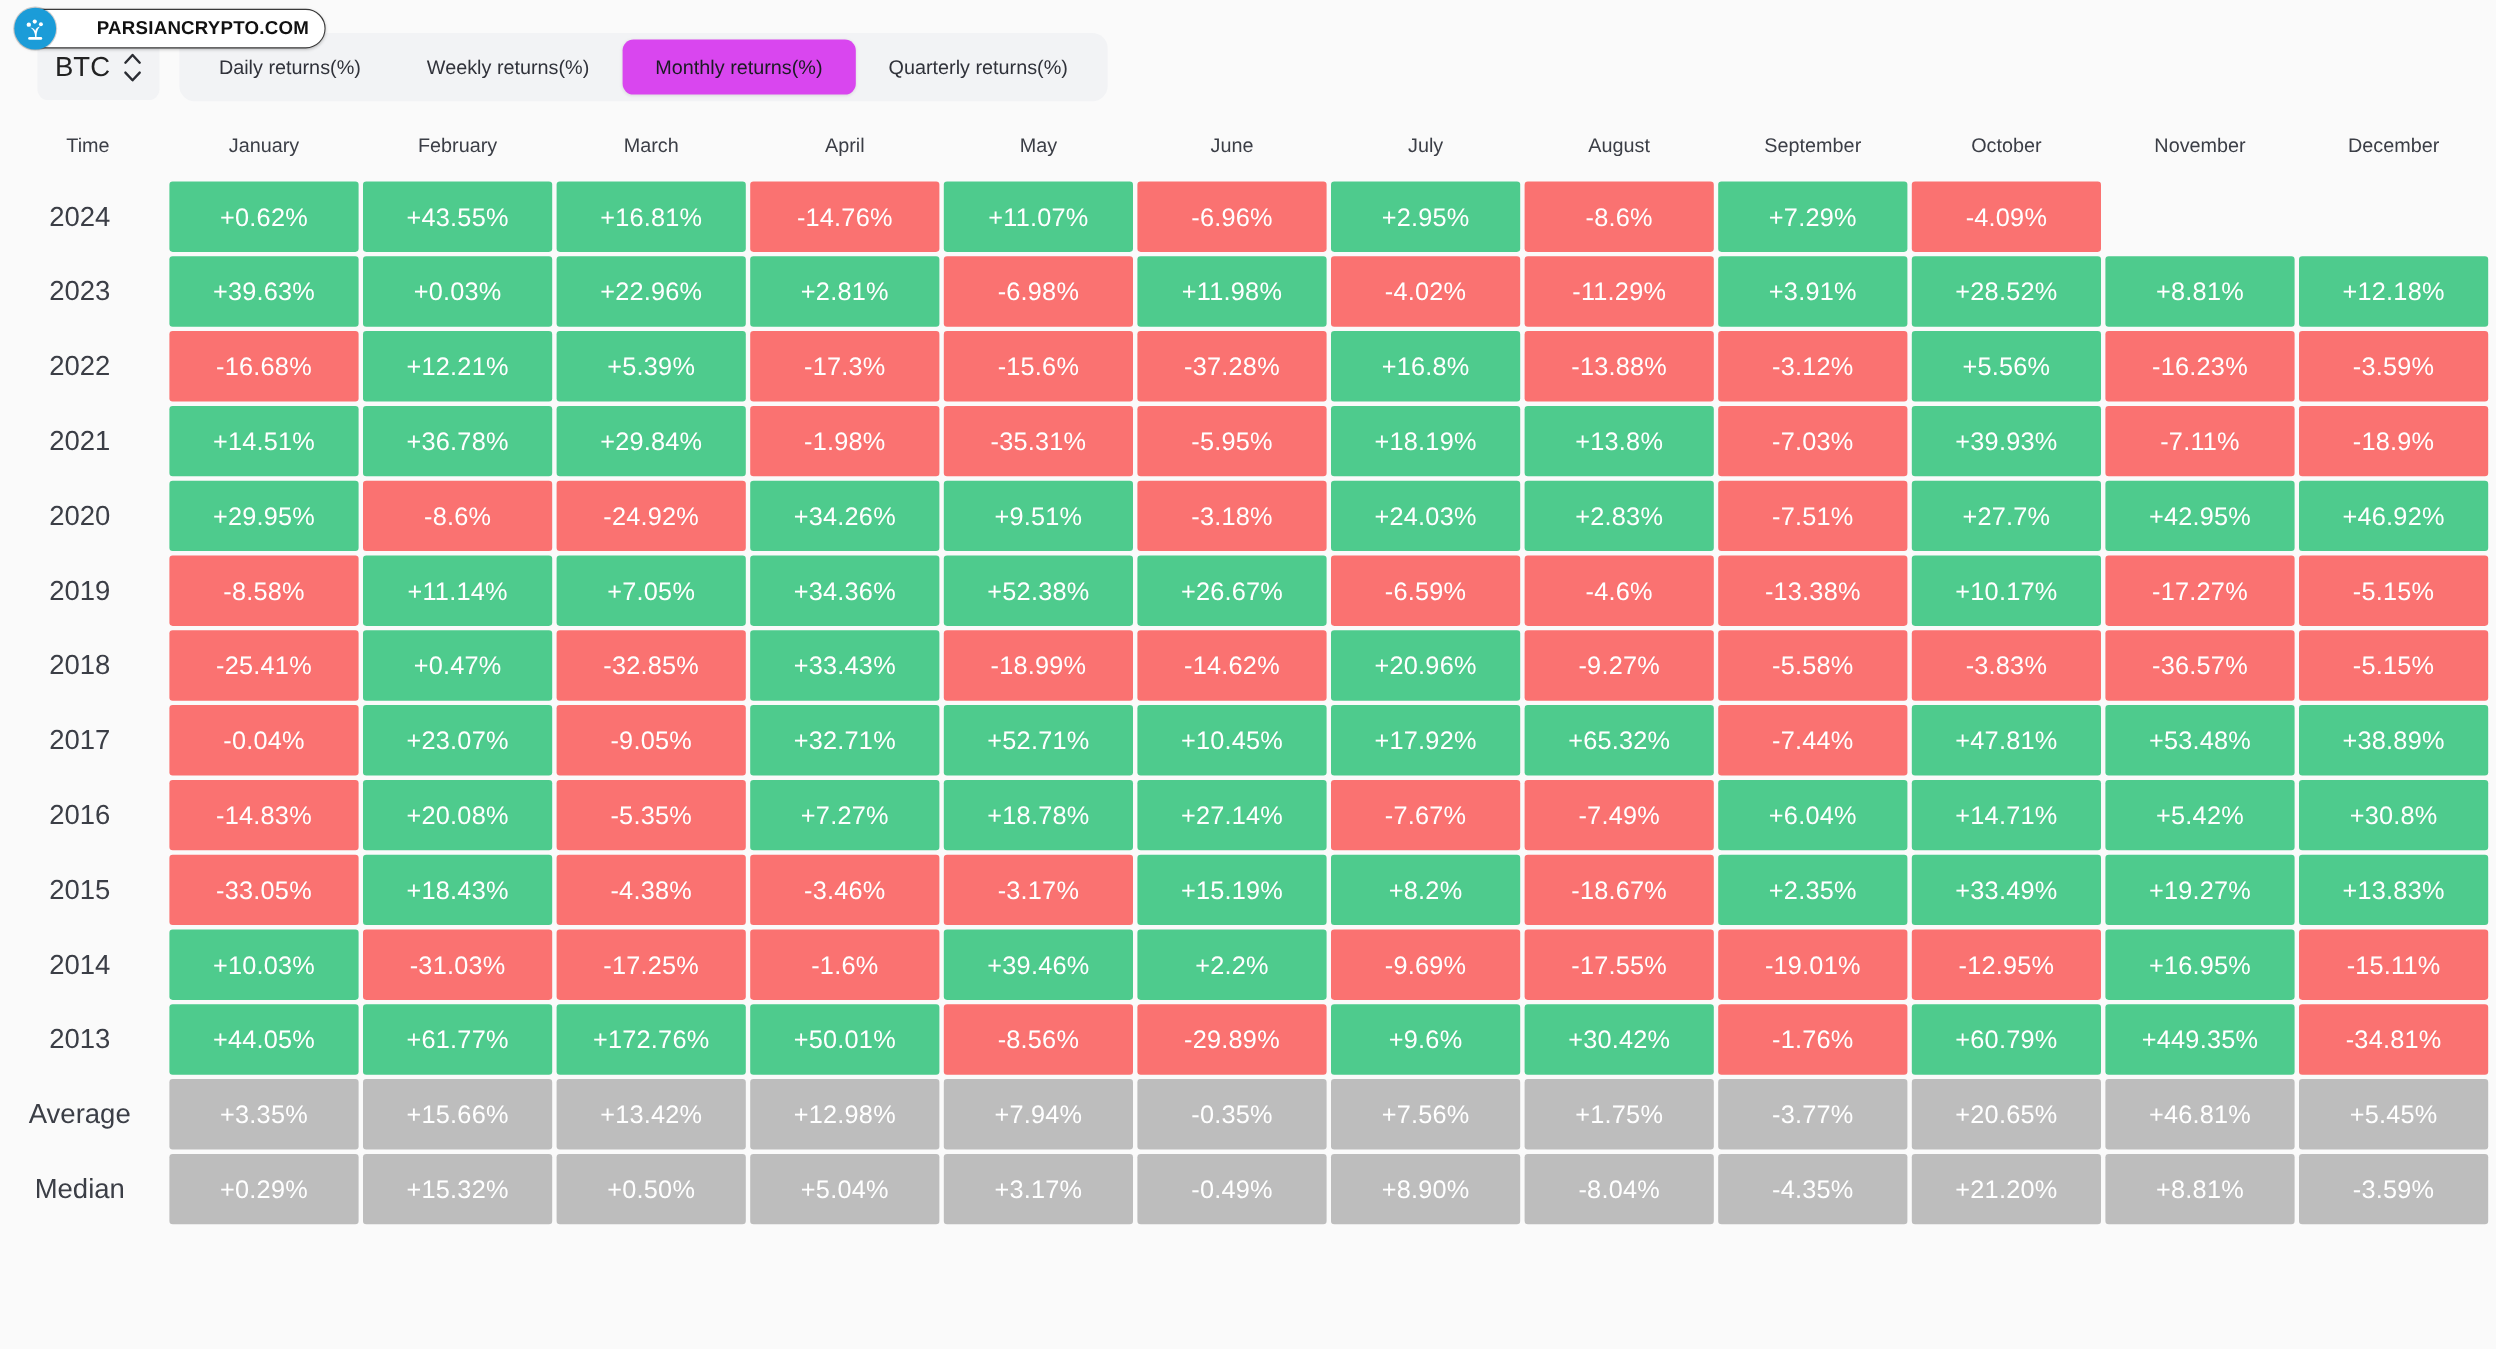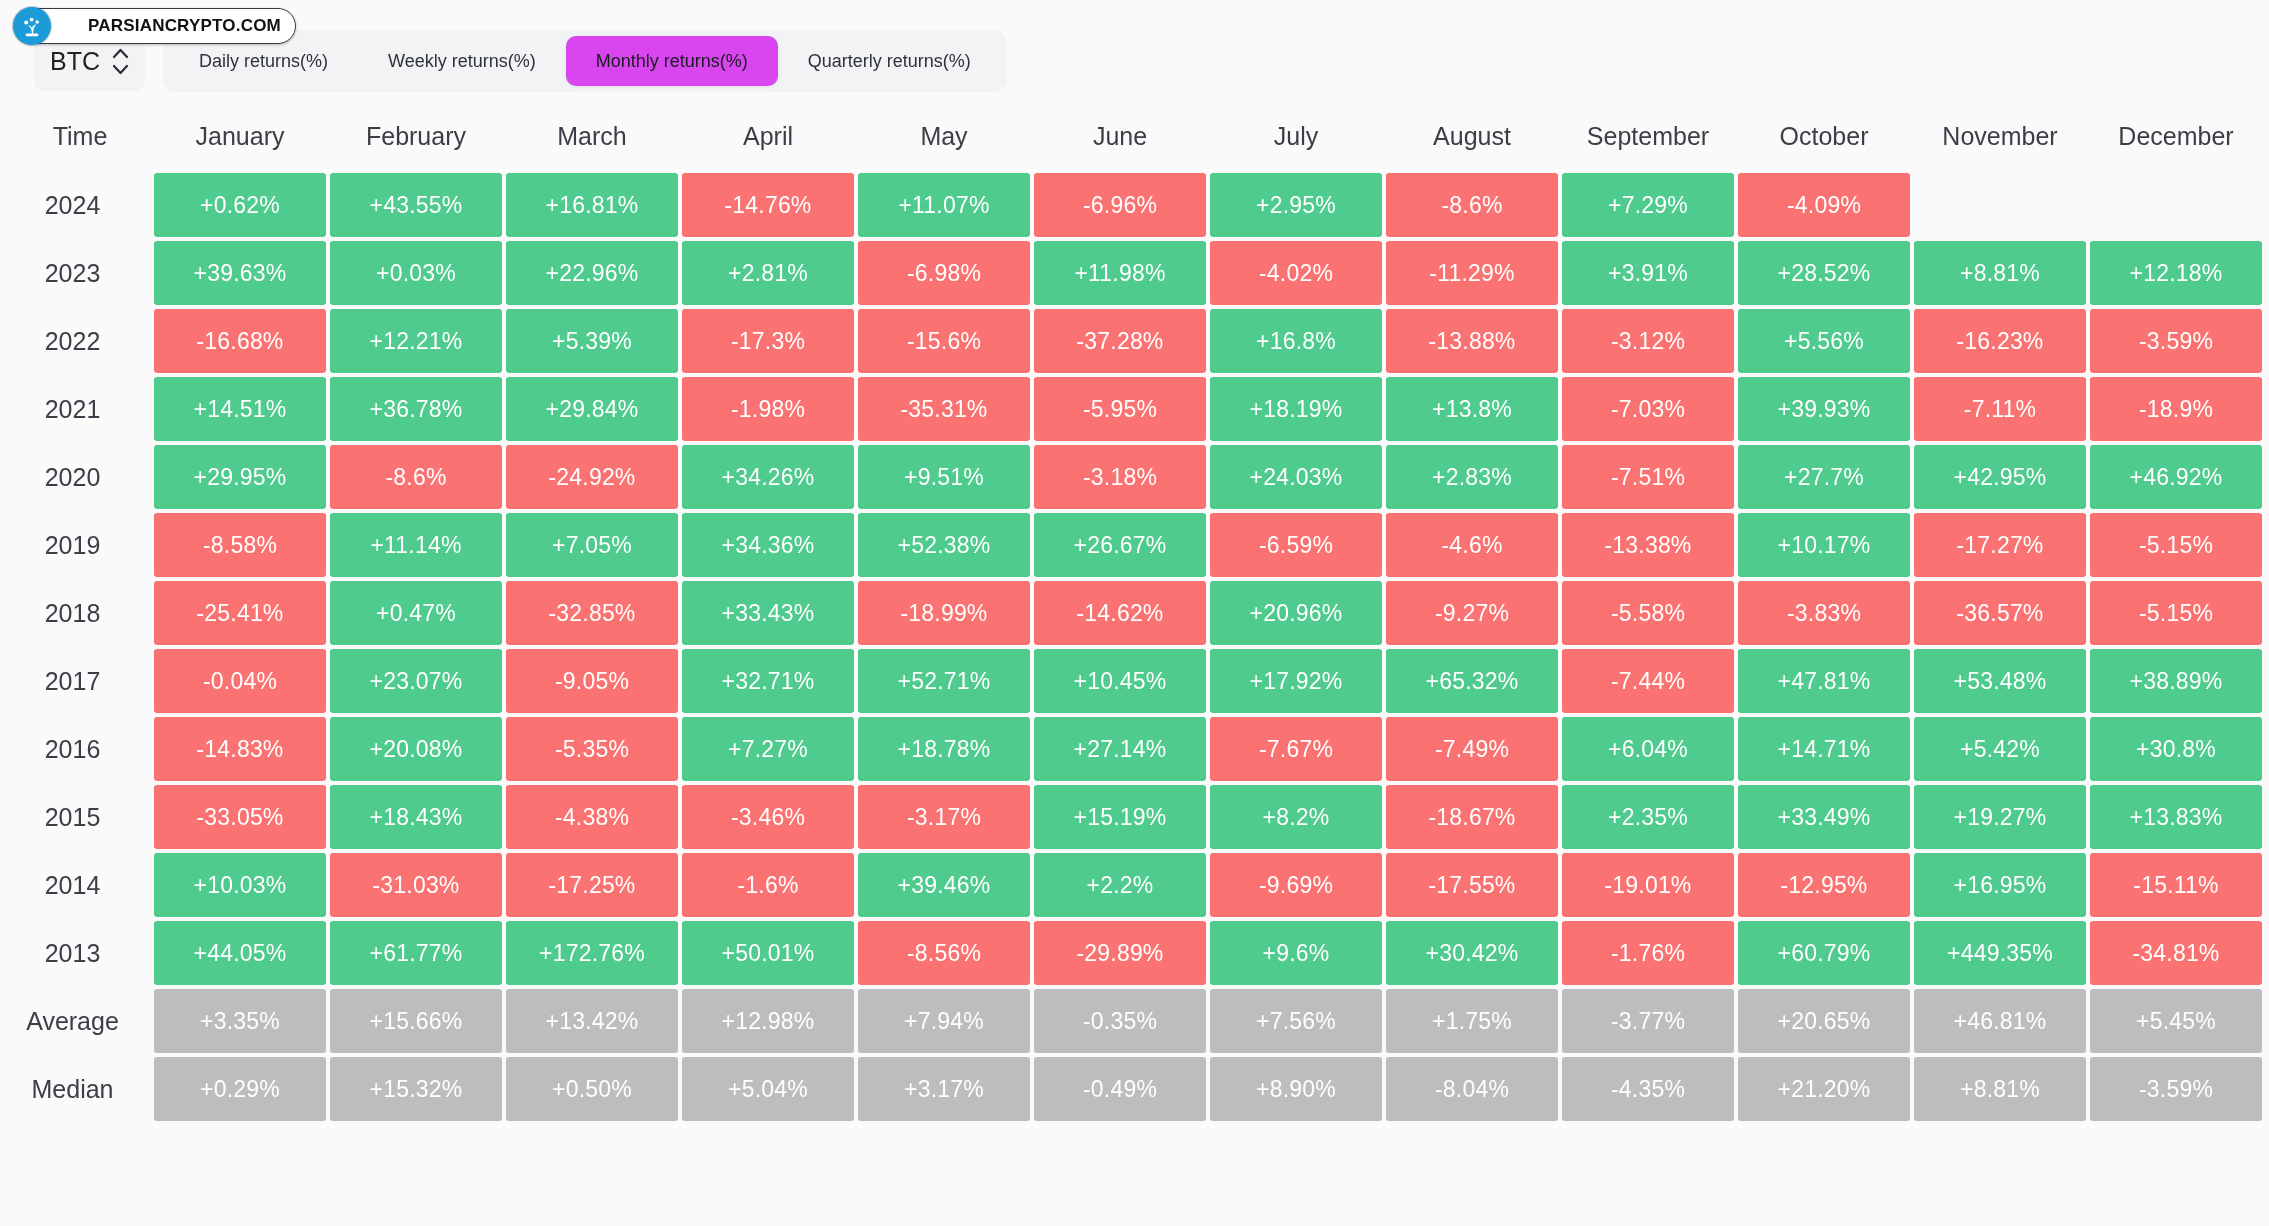--- a/index.html
+++ b/index.html
@@ -141,21 +141,21 @@
     border-collapse: separate;
     border-spacing: 4px 4px;
     width: 2249px;
     margin-left: 6px;
     table-layout: fixed;
   }
   table.heatmap col.time-col { width: 140px; }
   table.heatmap col.mon-col  { width: 172px; }
 
   thead th {
-    font-size: 25px;
+    font-size: 18px;
     font-weight: normal;
     color: #3b3e46;
     padding: 14px 0 18px 0;
     text-align: center;
     background: transparent;
   }
 
   tbody th.rowlabel {
     font-size: 25px;
     font-weight: normal;

